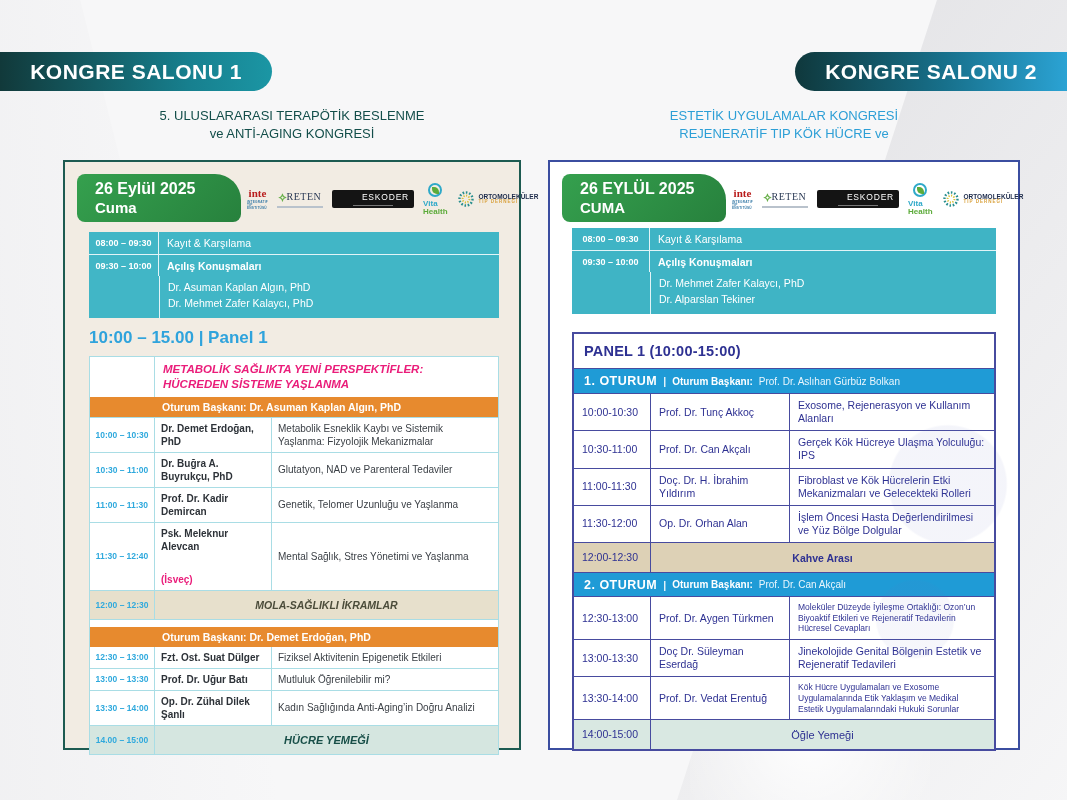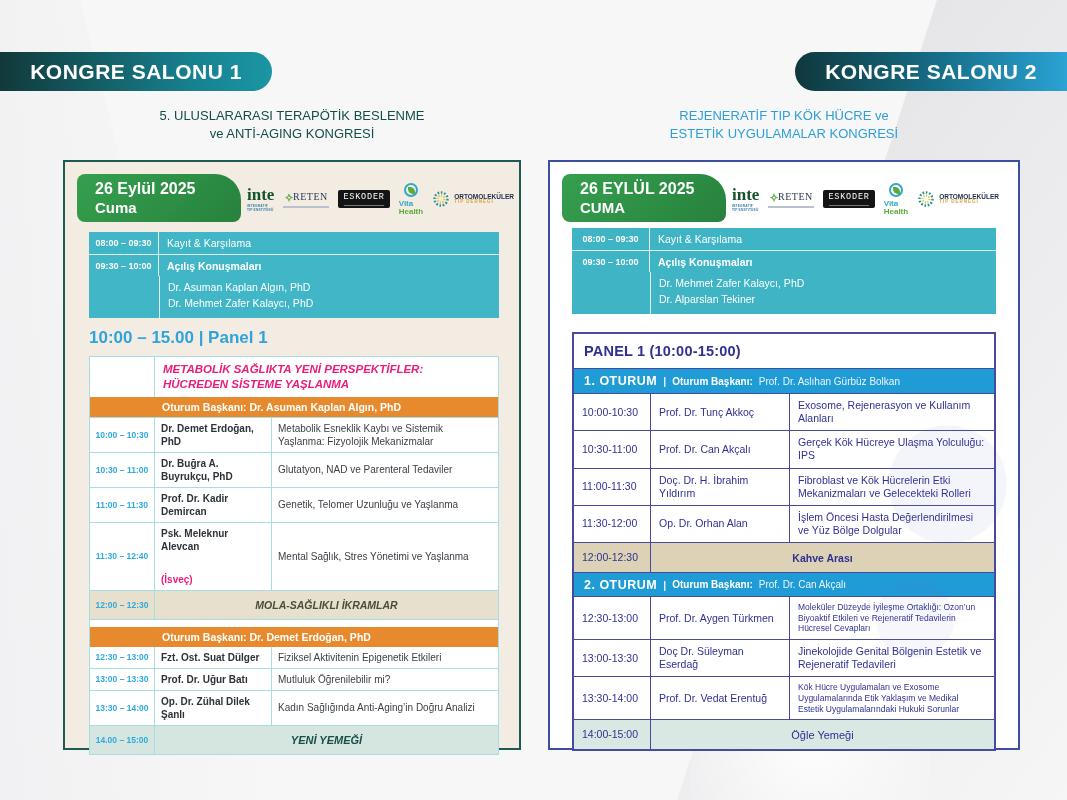--- a/index.html
+++ b/index.html
@@ -55,29 +55,29 @@
 
   .date-box{position:absolute;left:12px;top:12px;width:164px;height:48px;
     background:linear-gradient(135deg,var(--green-a),var(--green-b));
     border-radius:8px 26px 8px 8px;color:#fff;font-weight:bold;
     display:flex;flex-direction:column;justify-content:center;padding-left:18px;font-size:16px;line-height:1.2;}
   .date-box .d2l{font-size:15px;}
 
   .logos{position:absolute;left:182px;top:16px;width:264px;height:42px;display:flex;align-items:center;gap:9px;}
   .logo{display:flex;align-items:center;gap:2px;}
   .logo-inte{flex-direction:column;line-height:1;}
-  .logo-inte .word{color:#14532d;font-weight:bold;font-size:17px;font-family:"Liberation Serif",serif;}
+  .logo-inte .word{color:#b91c1c;font-weight:bold;font-size:11px;font-family:"Liberation Serif",serif;}
   .logo-inte .sub{color:#3a7ca8;font-size:3.2px;font-weight:bold;letter-spacing:.2px;}
   .logo-reten{flex-direction:column;line-height:1;}
   .logo-reten .row{display:flex;align-items:center;}
   .logo-reten .glyph{color:#6ab04c;font-size:12px;font-weight:bold;}
   .logo-reten .word{color:#2b3a55;font-weight:normal;font-size:10px;font-family:"Liberation Serif",serif;letter-spacing:.5px;}
   .logo-reten .sub{height:2px;width:46px;background:#b9c2cc;margin-top:1px;}
   .logo-eskoder{background:#141414;color:#fff;border-radius:2px;padding:3px 5px 2px;flex-direction:column;line-height:1;}
-  .logo-eskoder .word{font-family:Liberation Mono, monospace;font-size:8.5px;letter-spacing:.8px;}
+  .logo-eskoder .word{font-family:Liberation Sans, sans-serif;font-size:8.5px;letter-spacing:.8px;margin-left:25px;}
   .logo-eskoder .sub{height:1.5px;width:40px;background:#777;margin-top:1.5px;}
   .logo-vita{flex-direction:column;line-height:1;align-items:center;}
   .logo-vita .mark{width:14px;height:14px;border:2px solid #2fa9c9;border-radius:50%;position:relative;}
   .logo-vita .mark::after{content:"";position:absolute;left:2px;top:2px;width:7px;height:7px;background:#5cab3a;border-radius:0 70% 0 70%;}
   .logo-vita .word{font-size:8px;font-weight:bold;color:#2fa9c9;margin-top:1px;}
   .logo-vita .word b{color:#5cab3a;}
   .logo-orto{gap:4px;}
   .logo-orto svg{display:block;}
   .logo-orto .txt{line-height:1.1;}
   .logo-orto .word{font-size:6.5px;font-weight:bold;color:#1c2a4a;display:block;}
@@ -145,22 +145,22 @@
 <div class="bg-deco d3"></div>
 
 <div class="banner left">KONGRE SALONU 1</div>
 <div class="banner right">KONGRE SALONU 2</div>
 
 <div class="congress-title t1">
   <div>5. ULUSLARARASI TERAPÖTİK BESLENME</div>
   <div>ve ANTİ-AGING KONGRESİ</div>
 </div>
 <div class="congress-title t2">
+  <div>ESTETİK UYGULAMALAR KONGRESİ</div>
   <div>REJENERATİF TIP KÖK HÜCRE ve</div>
-  <div>ESTETİK UYGULAMALAR KONGRESİ</div>
 </div>
 
 <div class="card card1">
   <div class="date-box">
     <div>26 Eylül 2025</div>
     <div class="d2l">Cuma</div>
   </div>
 
   <div class="logos">
     <div class="logo logo-inte">
@@ -262,21 +262,21 @@
       <span class="lc topic">Mutluluk Öğrenilebilir mi?</span>
     </div>
     <div class="lrow">
       <span class="lc time">13:30 – 14:00</span>
       <span class="lc mid">Op. Dr. Zühal Dilek Şanlı</span>
       <span class="lc topic">Kadın Sağlığında Anti-Aging’in Doğru Analizi</span>
     </div>
 
     <div class="lrow-center lunch" style="border-top:1px solid var(--llines)">
       <span class="lc time">14.00 – 15:00</span>
-      <span class="clabel">YENİ YEMEĞİ</span>
+      <span class="clabel">HÜCRE YEMEĞİ</span>
     </div>
   </div>
 </div>
 
 <div class="card card2">
   <div class="date-box">
     <div>26 EYLÜL 2025</div>
     <div class="d2l">CUMA</div>
   </div>
 

